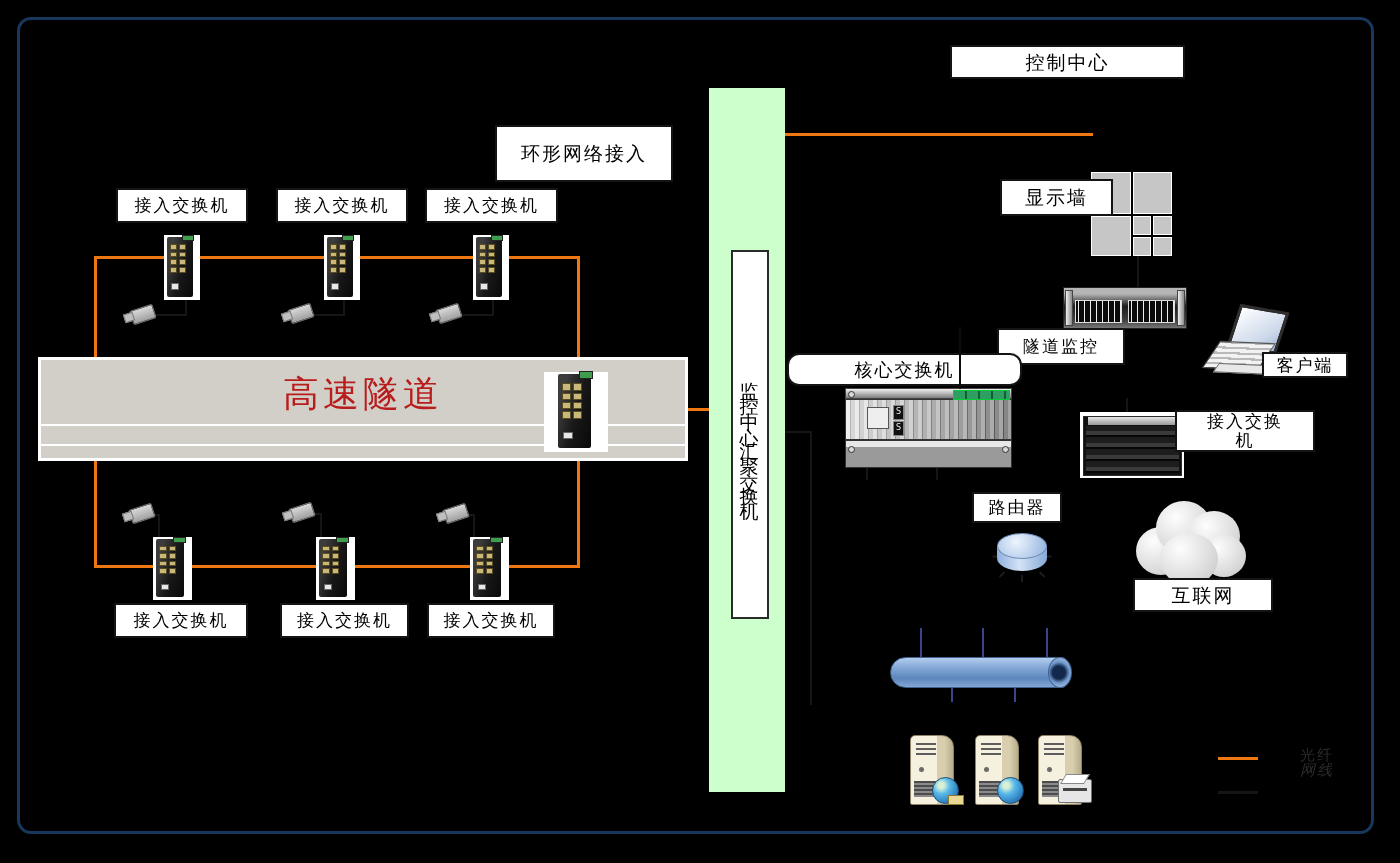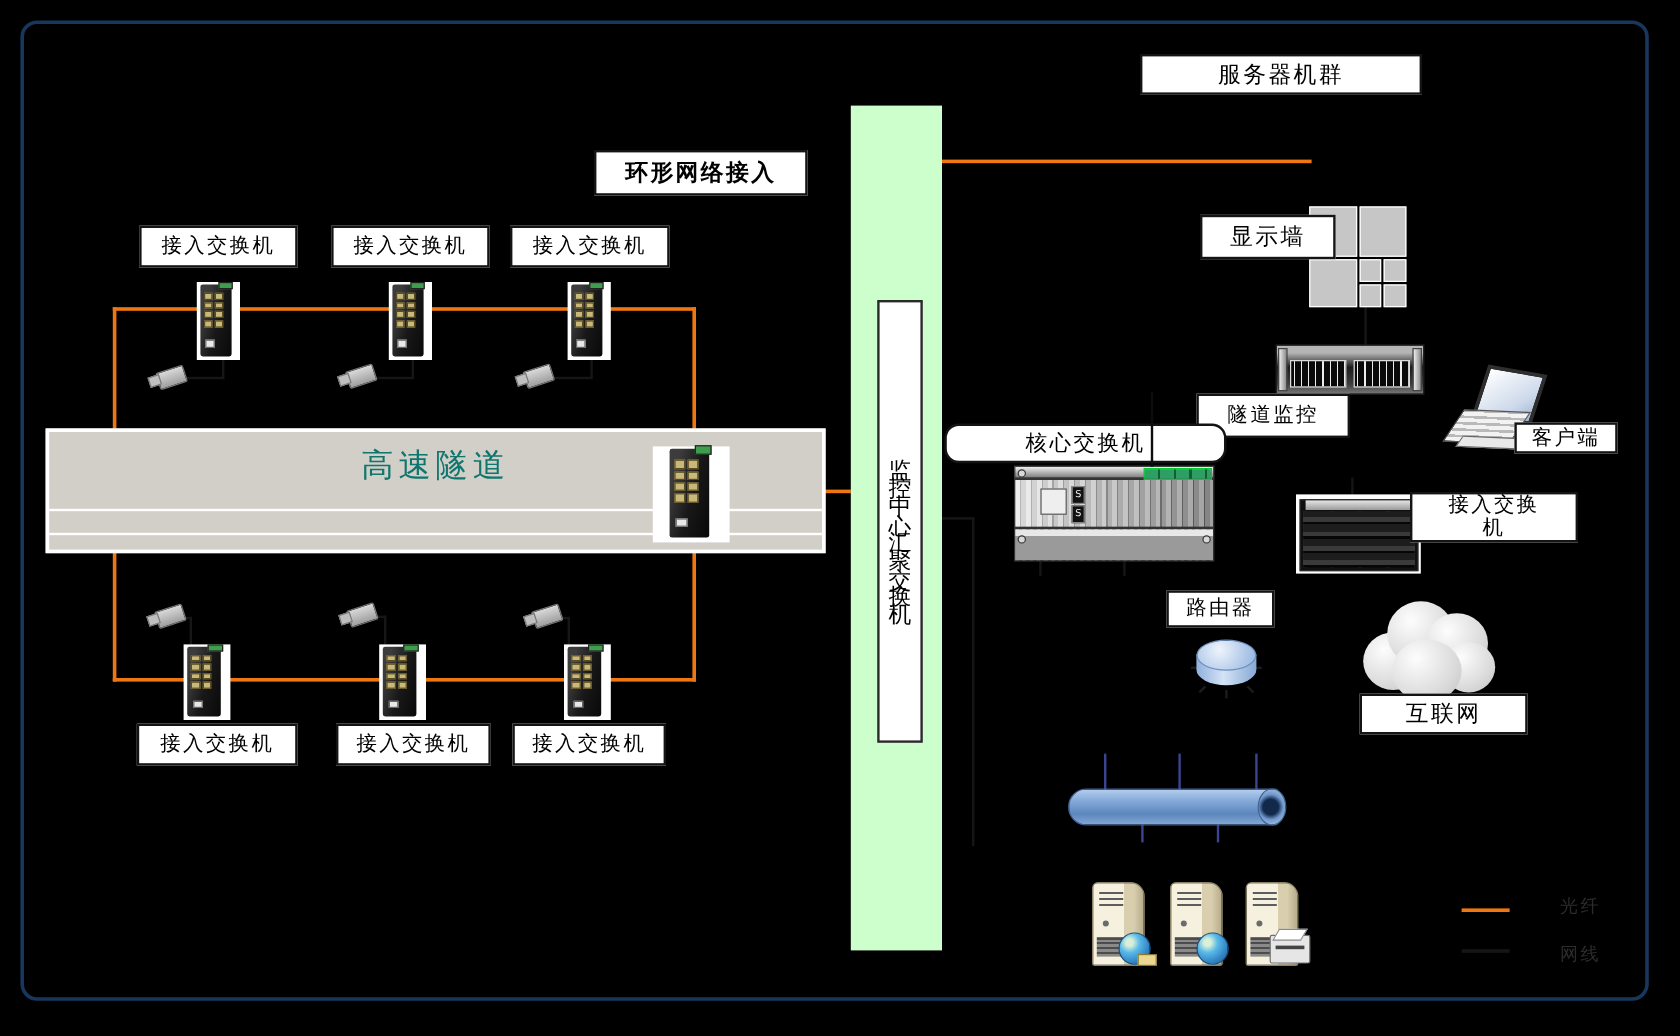--- a/index.html
+++ b/index.html
@@ -21,21 +21,21 @@
   
   .aggbar{position:absolute;left:709px;top:88px;width:76px;height:704px;background:#ccffcc;z-index:4;}
   .aggbar .inner{position:absolute;left:22px;top:162px;width:34px;height:365px;background:#fff;
        border:2px solid #2a2a2a;display:flex;align-items:center;justify-content:center;
        writing-mode:vertical-rl;text-orientation:upright;font-size:19px;letter-spacing:15px;z-index:5;}
   
   .tunnel{position:absolute;left:38px;top:357px;width:650px;height:104px;background:#d2cfc8;
        border:3px solid #fff;box-sizing:border-box;z-index:2;}
   .tunnel .hline{position:absolute;left:0;width:100%;height:2px;background:#fff;}
   .tunnel .title{position:absolute;left:0;top:10px;width:100%;text-align:center;
-       font-size:27px;letter-spacing:4px;color:#0f766e;}
+       font-size:36px;letter-spacing:4px;color:#b91c1c;}
   
   .swbox{position:absolute;background:#fff;z-index:5;}
   .indsw{position:absolute;left:8%;top:3%;width:72%;height:92%;background:linear-gradient(105deg,#3c3c3c 0 18%,#181818 55%,#090909);border-radius:2px;}
   .indsw .greentop{position:absolute;right:-6%;top:-4%;width:38%;height:8%;background:#3f9e4e;border:1px solid #222;}
   .indsw .ports{position:absolute;left:12%;top:12%;width:60%;height:48%;
        display:grid;grid-template-columns:1fr 1fr;grid-template-rows:repeat(4,1fr);gap:2px;}
   .indsw .ports i{background:#c8b87a;border:1px solid #5a4c20;display:block;}
   .indsw .led{position:absolute;left:16%;bottom:12%;width:22%;height:7%;background:#e8e8e8;border:1px solid #666;}
   
   .cam{position:absolute;width:30px;height:22px;z-index:4;}
@@ -152,22 +152,22 @@
   <div class="cable" style="left:320px;top:513px;width:2px;height:25px;"></div>
   <div class="cable" style="left:465px;top:514px;width:10px;height:2px;"></div>
   <div class="cable" style="left:473px;top:514px;width:2px;height:24px;"></div>
 
   <div class="busline" style="left:920px;top:628px;width:2px;height:30px;"></div>
   <div class="busline" style="left:982px;top:628px;width:2px;height:30px;"></div>
   <div class="busline" style="left:1046px;top:628px;width:2px;height:30px;"></div>
   <div class="busline" style="left:951px;top:687px;width:2px;height:15px;"></div>
   <div class="busline" style="left:1014px;top:687px;width:2px;height:15px;"></div>
 
-  <div class="lbl" style="left:950px;top:45px;width:235px;height:34px;">服务器机群</div>
-  <div class="lbl" style="left:495px;top:125px;width:178px;height:38px;font-weight:bold;">环形网络接入</div>
+  <div class="lbl" style="left:950px;top:45px;width:235px;height:34px;">控制中心</div>
+  <div class="lbl" style="left:495px;top:125px;width:178px;height:57px;">环形网络接入</div>
 
   <div class="tunnel">
     <div class="title">高速隧道</div>
     <div class="hline" style="top:64px;"></div>
     <div class="hline" style="top:84px;"></div>
   </div>
 
   <div class="aggbar">
     <div class="inner">监控中心汇聚交换机</div>
   </div>
@@ -419,15 +419,15 @@
       <div class="grill"></div>
     <div class="printer">
         <i></i>
         <u></u>
       </div>
   </div>
 
   <div class="fiber" style="left:1218px;top:757px;width:40px;height:3px;"></div>
   <div class="legendtext" style="left:1300px;top:746px;text-align:right;">光纤</div>
   <div class="cable" style="left:1218px;top:791px;width:40px;height:3px;"></div>
-  <div class="legendtext" style="left:1300px;top:786px;">网线</div>
+  <div class="legendtext" style="left:1300px;top:761px;font-style:italic;">网线</div>
 
 </div>
 
 </body></html>

